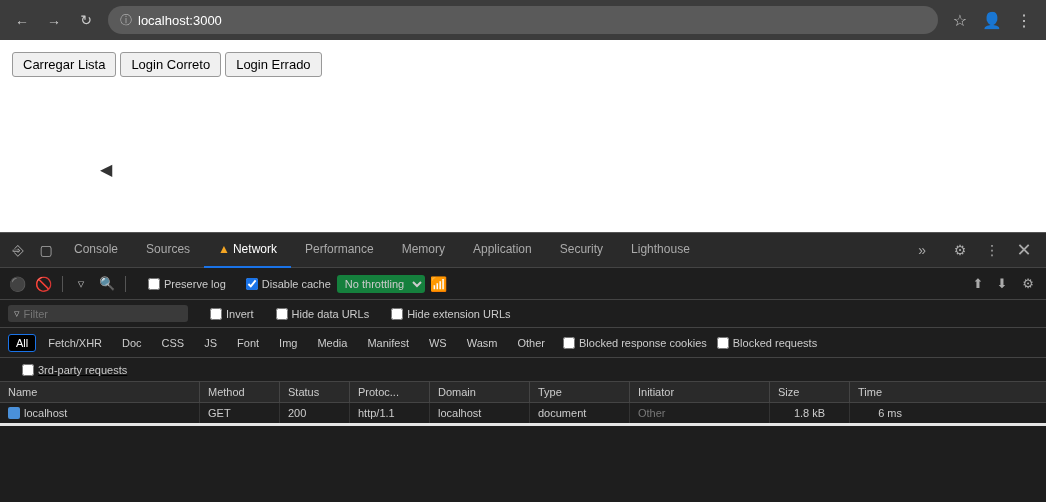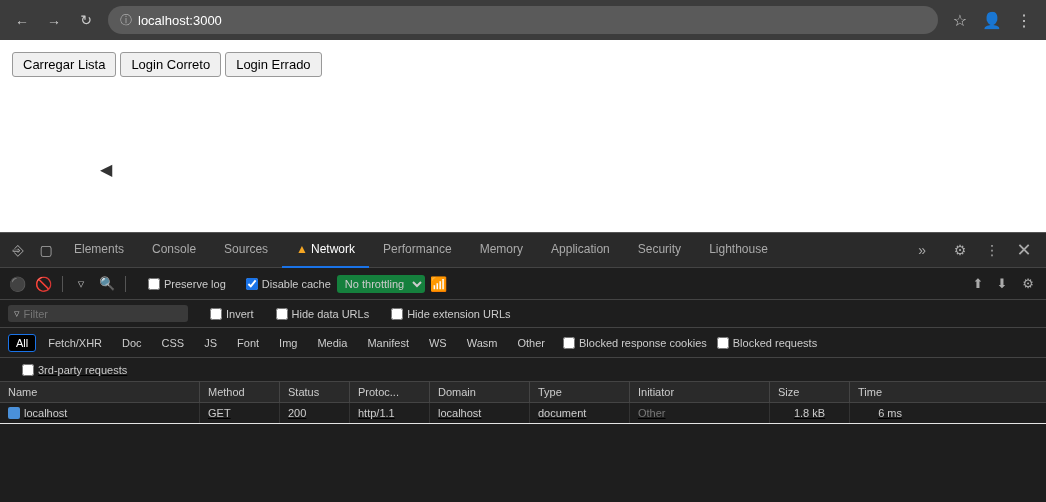--- a/index.html
+++ b/index.html
@@ -63,21 +63,21 @@
     
     .third-party-row { display: flex; align-items: center; gap: 4px; padding: 2px 8px; border-bottom: 1px solid #444; flex-shrink: 0; height: 24px; text-decoration: underline; }
 
     
     .table-header { display: grid; grid-template-columns: 200px 80px 70px 80px 100px 100px 140px 80px 60px; background: #2a2a2a; border-bottom: 1px solid #444; flex-shrink: 0; }
     .th { font-size: 11px; color: #ccc; padding: 4px 8px; border-right: 1px solid #444; cursor: pointer; user-select: none; white-space: nowrap; overflow: hidden; }
     .th:last-child { border-right: none; }
 
     
     .table-body { flex: 1; overflow-y: auto; }
-    .table-row { display: grid; grid-template-columns: 200px 80px 70px 80px 100px 100px 140px 80px 60px; border-bottom: 1px solid #e5e5e5; text-decoration: underline; }
+    .table-row { display: grid; grid-template-columns: 200px 80px 70px 80px 100px 100px 140px 80px 60px; border-bottom: 3px solid #e5e5e5; }
     .td { font-size: 11px; color: #ccc; padding: 4px 8px; border-right: 1px solid #333; white-space: nowrap; overflow: hidden; text-overflow: ellipsis; }
     .td:last-child { border-right: none; }
     .td.name-cell { display: flex; align-items: center; gap: 4px; }
     .doc-icon { width: 12px; height: 12px; background: #4a90d9; border-radius: 2px; display: inline-block; flex-shrink: 0; }
     .td.initiator { color: #777; }
   </style>
 </head>
 <body>
 
 <div class="browser-chrome">
@@ -106,21 +106,20 @@
   <div class="cursor">◀</div>
 </div>
 
 <div class="devtools">
 
   <div class="devtools-tabs">
     <div style="display:flex; align-items:center; padding: 0 4px; gap:0; overflow:hidden; flex:1;">
       <div class="dt-icon-btn" style="font-size:14px;">⎆</div>
       <div class="dt-icon-btn" style="font-size:14px;">▢</div>
 
-      <div class="devtools-tab">Elements</div>
       <div class="devtools-tab">Console</div>
       <div class="devtools-tab">Sources</div>
       <div class="devtools-tab active warning">
         <span style="color:#f5a623; margin-right:3px;">▲</span>
         <span>Network</span>
       </div>
       <div class="devtools-tab">Performance</div>
       <div class="devtools-tab">Memory</div>
       <div class="devtools-tab">Application</div>
       <div class="devtools-tab">Security</div>

